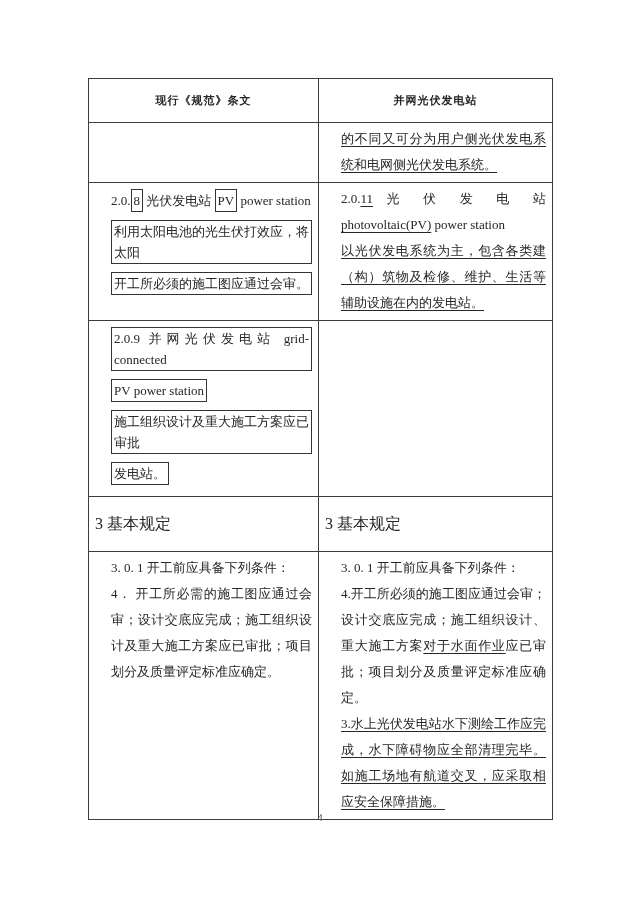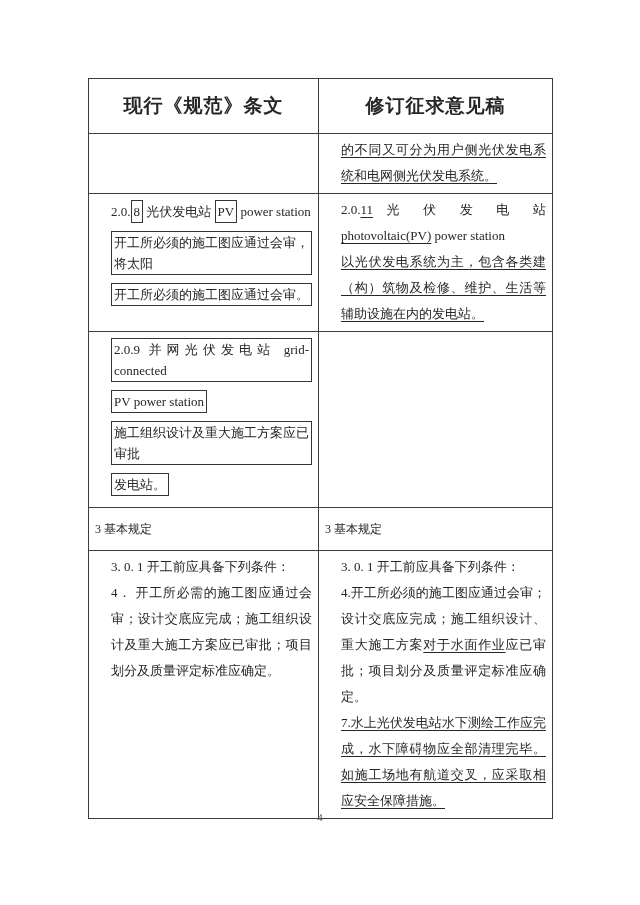--- a/index.html
+++ b/index.html
@@ -24,35 +24,35 @@
     vertical-align:top;
     padding:3px 6px 4px 22px;
     font-size:13px;
     line-height:26px;
   }
   .cmp thead th {
     height:34px;
     text-align:center;
     vertical-align:middle;
     font-weight:bold;
-    font-size:19px;
+    font-size:11px;
     letter-spacing:1px;
     padding:14px;
     line-height:normal;
   }
   .cmp tbody tr:nth-child(1) { height:53px; }
   .cmp tbody tr:nth-child(2) { height:123px; }
   .cmp tbody tr:nth-child(3) { height:129px; }
   .cmp tbody tr:nth-child(4) { height:24px; }
   .cmp tbody tr:nth-child(5) { height:245px; }
   .cmp tbody tr:nth-child(6) { height:99px; }
   td.small {
-    font-size:12px;
+    font-size:16px;
     line-height:16px;
-    padding:13px 6px;
+    padding:19px 6px;
   }
   .para { text-align:justify; text-justify:inter-ideograph; }
   .seg-plain { }
   .seg-underline {
     text-decoration:underline;
     text-decoration-thickness:1px;
     text-underline-offset:3px;
   }
   .seg-box {
     display:inline-block;
@@ -73,34 +73,34 @@
 <div class="page">
 
   <table class="cmp">
     <colgroup>
       <col class="c-left">
       <col class="c-right">
     </colgroup>
     <thead>
       <tr>
         <th>现行《规范》条文</th>
-        <th>修订征求意见稿</th>
+        <th>并网光伏发电站</th>
       </tr>
     </thead>
     <tbody id="table-body">
         <tr>
           <td></td>
           <td>
             <div class="para"><span class="seg-underline">的不同又可分为用户侧光伏发电系统和电网侧光伏发电系统。</span></div>
           </td>
         </tr>
         <tr>
           <td>
             <div class="para boxed-line"><span class="seg-plain">2.0.</span><span class="seg-box">8</span><span class="seg-plain"> 光伏发电站 </span><span class="seg-box">PV</span><span class="seg-plain"> power station</span></div>
-            <div class="para boxed-line"><span class="seg-box">开工所必须的施工图应通过会审，将太阳</span></div>
+            <div class="para boxed-line"><span class="seg-box">利用太阳电池的光生伏打效应，将太阳</span></div>
             <div class="para boxed-line"><span class="seg-box">开工所必须的施工图应通过会审。</span></div>
           </td>
           <td>
             <div class="para"><span class="seg-plain">2.0.</span><span class="seg-underline">11</span><span class="seg-plain"> 光 伏 发 电 站 </span><span class="seg-underline">photovoltaic(PV)</span><span class="seg-plain"> power station</span></div>
             <div class="para"><span class="seg-underline">以光伏发电系统为主，包含各类建（构）筑物及检修、维护、生活等辅助设施在内的发电站。</span></div>
           </td>
         </tr>
         <tr>
           <td>
             <div class="para boxed-line"><span class="seg-box">2.0.9 并网光伏发电站  grid-connected</span></div>
@@ -119,20 +119,20 @@
           </td>
         </tr>
         <tr>
           <td>
             <div class="para"><span class="seg-plain">3. 0. 1 开工前应具备下列条件：</span></div>
             <div class="para"><span class="seg-plain">4． 开工所必需的施工图应通过会审；设计交底应完成；施工组织设计及重大施工方案应已审批；项目划分及质量评定标准应确定。</span></div>
           </td>
           <td>
             <div class="para"><span class="seg-plain">3. 0. 1 开工前应具备下列条件：</span></div>
             <div class="para"><span class="seg-plain">4.开工所必须的施工图应通过会审；设计交底应完成；施工组织设计、重大施工方案</span><span class="seg-underline">对于水面作业</span><span class="seg-plain">应已审批；项目划分及质量评定标准应确定。</span></div>
-            <div class="para"><span class="seg-underline">7.水上光伏发电站水下测绘工作应完成，水下障碍物应全部清理完毕。如施工场地有航道交叉，应采取相应安全保障措施。</span></div>
+            <div class="para"><span class="seg-underline">3.水上光伏发电站水下测绘工作应完成，水下障碍物应全部清理完毕。如施工场地有航道交叉，应采取相应安全保障措施。</span></div>
           </td>
         </tr>
       </tbody>
   </table>
 
   <div class="page-number">4</div>
 </div>
 
 </body></html>

